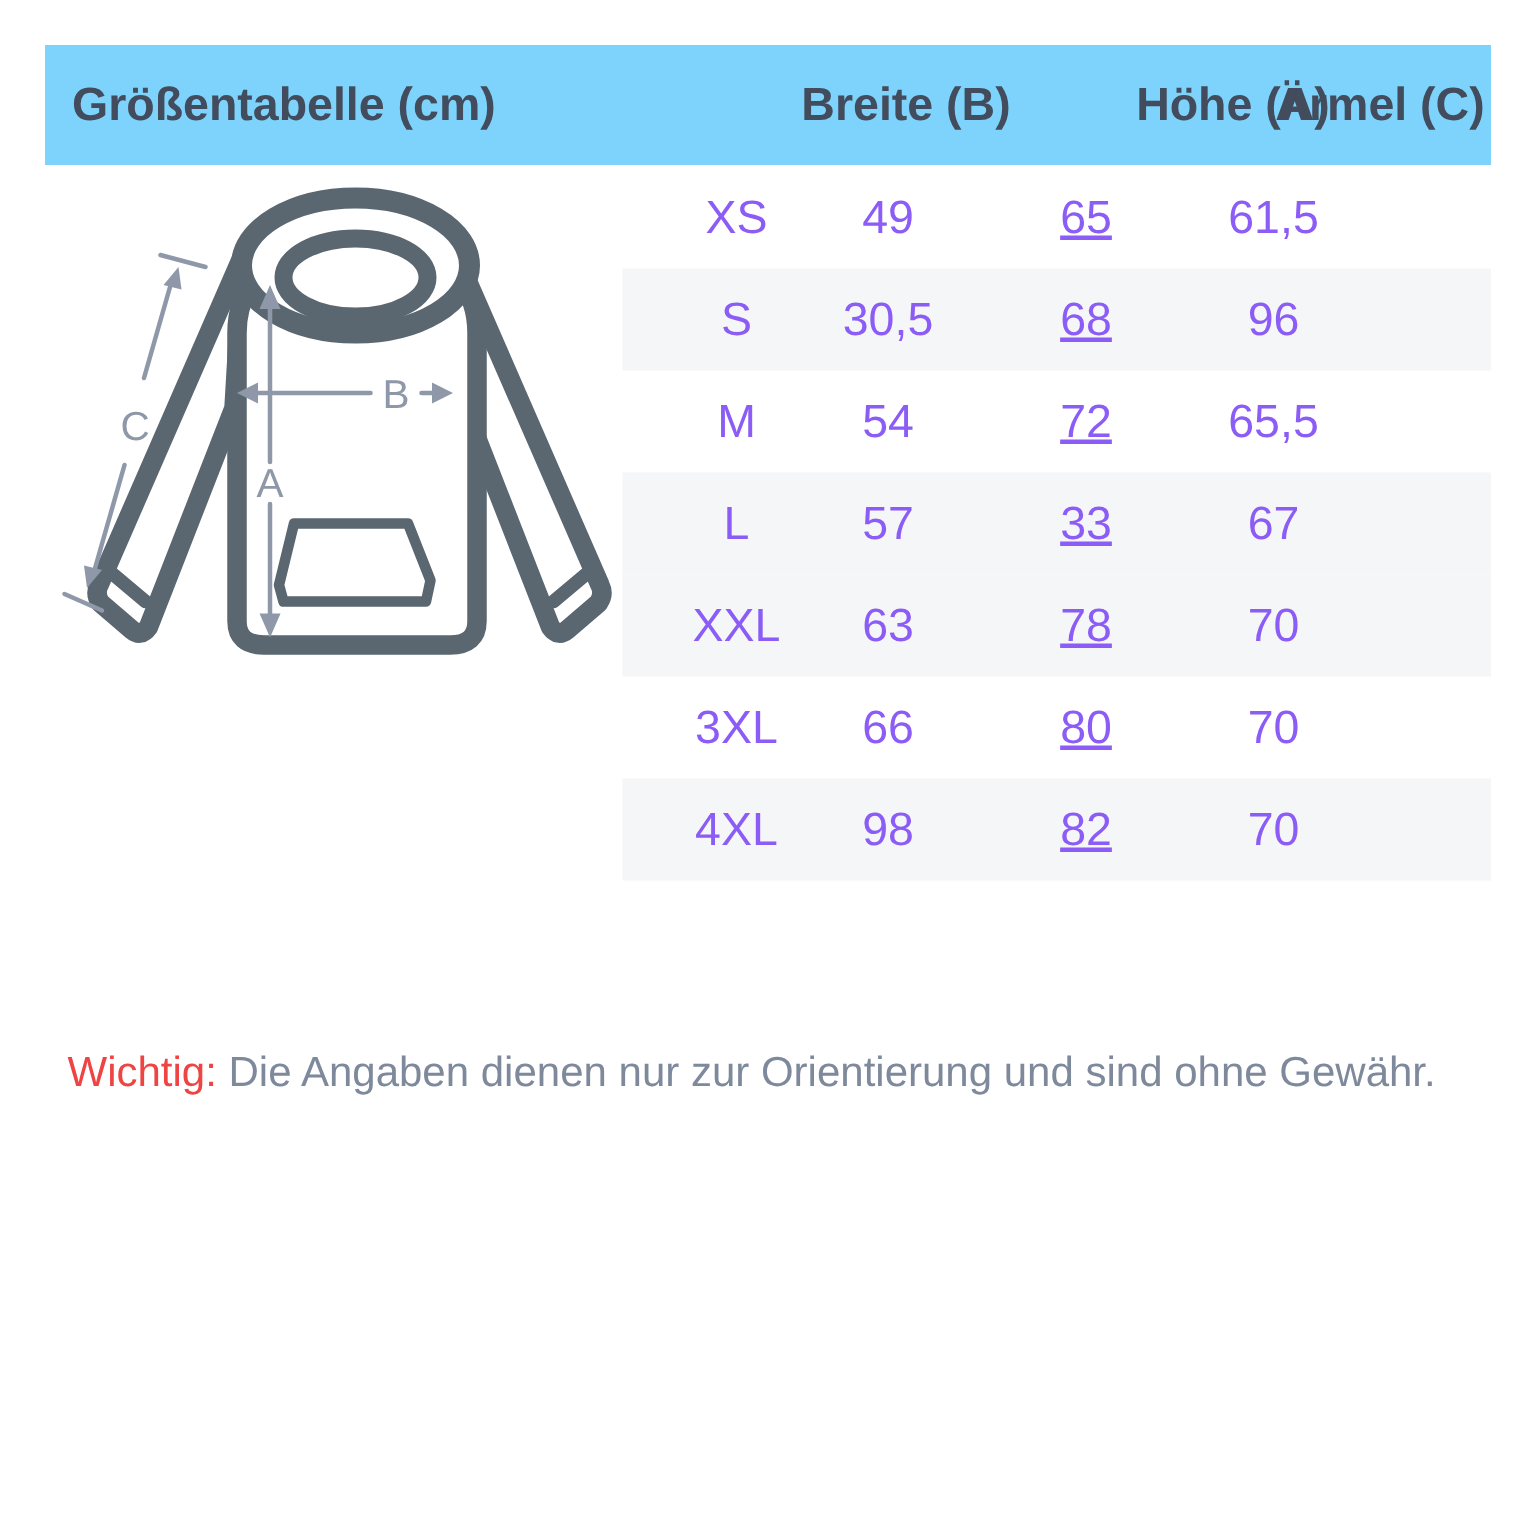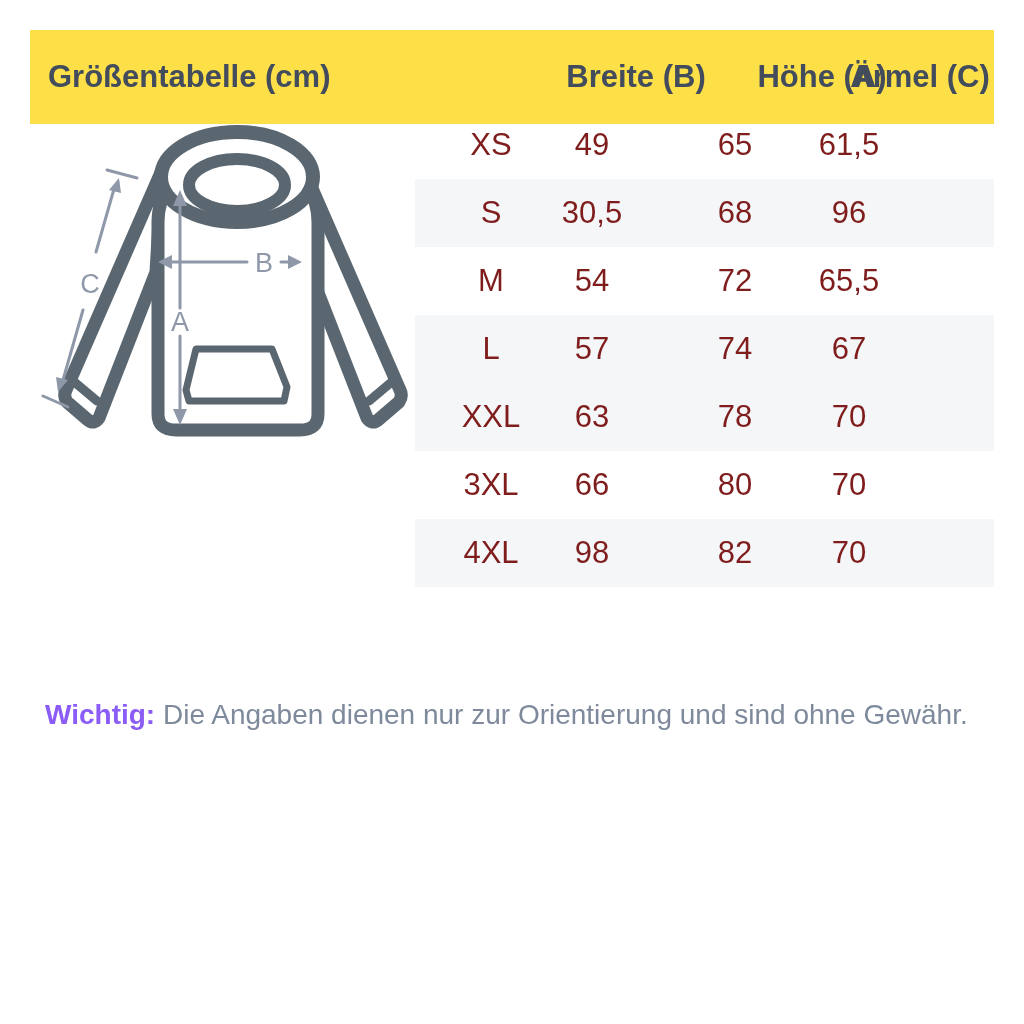--- a/index.html
+++ b/index.html
@@ -2,58 +2,58 @@
 <html><head>
 <meta charset="utf-8">
 <style>
   html,body{margin:0;padding:0;background:#ffffff;}
   #canvas{
     position:relative;width:1024px;height:1024px;background:#ffffff;overflow:hidden;
     font-family:"Liberation Sans",sans-serif;
   }
   
   .header{
-    position:absolute;left:30px;top:30px;width:964px;height:94px;
-    background:#fde047;
+    position:absolute;left:30px;top:30px;width:964px;height:80px;
+    background:#7dd3fc;
   }
   .header .title{
     position:absolute;left:18px;top:50%;transform:translateY(-50%);
     font-size:31px;font-weight:bold;color:#424c5c;white-space:nowrap;
   }
   .header .col-label{
     position:absolute;top:50%;transform:translate(-50%,-50%);
     font-size:31px;font-weight:bold;color:#424c5c;white-space:nowrap;
   }
-  .header .col-b{left:606px;text-align:center;}
+  .header .col-b{left:574px;text-align:center;}
   .header .col-a{left:792px;text-align:center;}
   .header .col-c{left:890px;}
   
   .size-table{
     position:absolute;left:415px;top:111px;width:579px;
   }
   .row{position:relative;height:68px;}
   .row.striped{background:#f5f6f8;}
   .cell{
     position:absolute;top:50%;transform:translate(-50%,-50%);
-    font-size:31px;color:#7f1d1d;white-space:nowrap;
+    font-size:31px;color:#8b5cf6;white-space:nowrap;
   }
   .cell.size{left:76px;}
   .cell.c-b{left:177px;}
-  .cell.c-a{left:320px;}
+  .cell.c-a{left:309px;text-decoration:underline;}
   .cell.c-c{left:434px;}
   
   .diagram{position:absolute;left:30px;top:122px;width:390px;height:345px;}
   .diagram svg{display:block;width:100%;height:100%;}
   .dim-label{font-family:"Liberation Sans",sans-serif;font-size:27px;}
   
   .note{
     position:absolute;left:45px;top:664px;width:930px;
     font-size:28px;line-height:46px;color:#7e8a9c;
   }
-  .note b{font-weight:bold;color:#8b5cf6;}
+  .note b{font-weight:normal;color:#ef4444;}
 </style>
 </head>
 <body>
 
 <div id="canvas">
 
   <div class="header">
     <span class="title">Größentabelle (cm)</span>
     <span class="col-label col-b">Breite (B)</span>
     <span class="col-label col-a">Höhe (A)</span>
@@ -119,21 +119,21 @@
     </div>
     <div class="row">
       <span class="cell size">M</span>
       <span class="cell c-b">54</span>
       <span class="cell c-a">72</span>
       <span class="cell c-c">65,5</span>
     </div>
     <div class="row striped">
       <span class="cell size">L</span>
       <span class="cell c-b">57</span>
-      <span class="cell c-a">74</span>
+      <span class="cell c-a">33</span>
       <span class="cell c-c">67</span>
     </div>
     <div class="row striped">
       <span class="cell size">XXL</span>
       <span class="cell c-b">63</span>
       <span class="cell c-a">78</span>
       <span class="cell c-c">70</span>
     </div>
     <div class="row">
       <span class="cell size">3XL</span>

